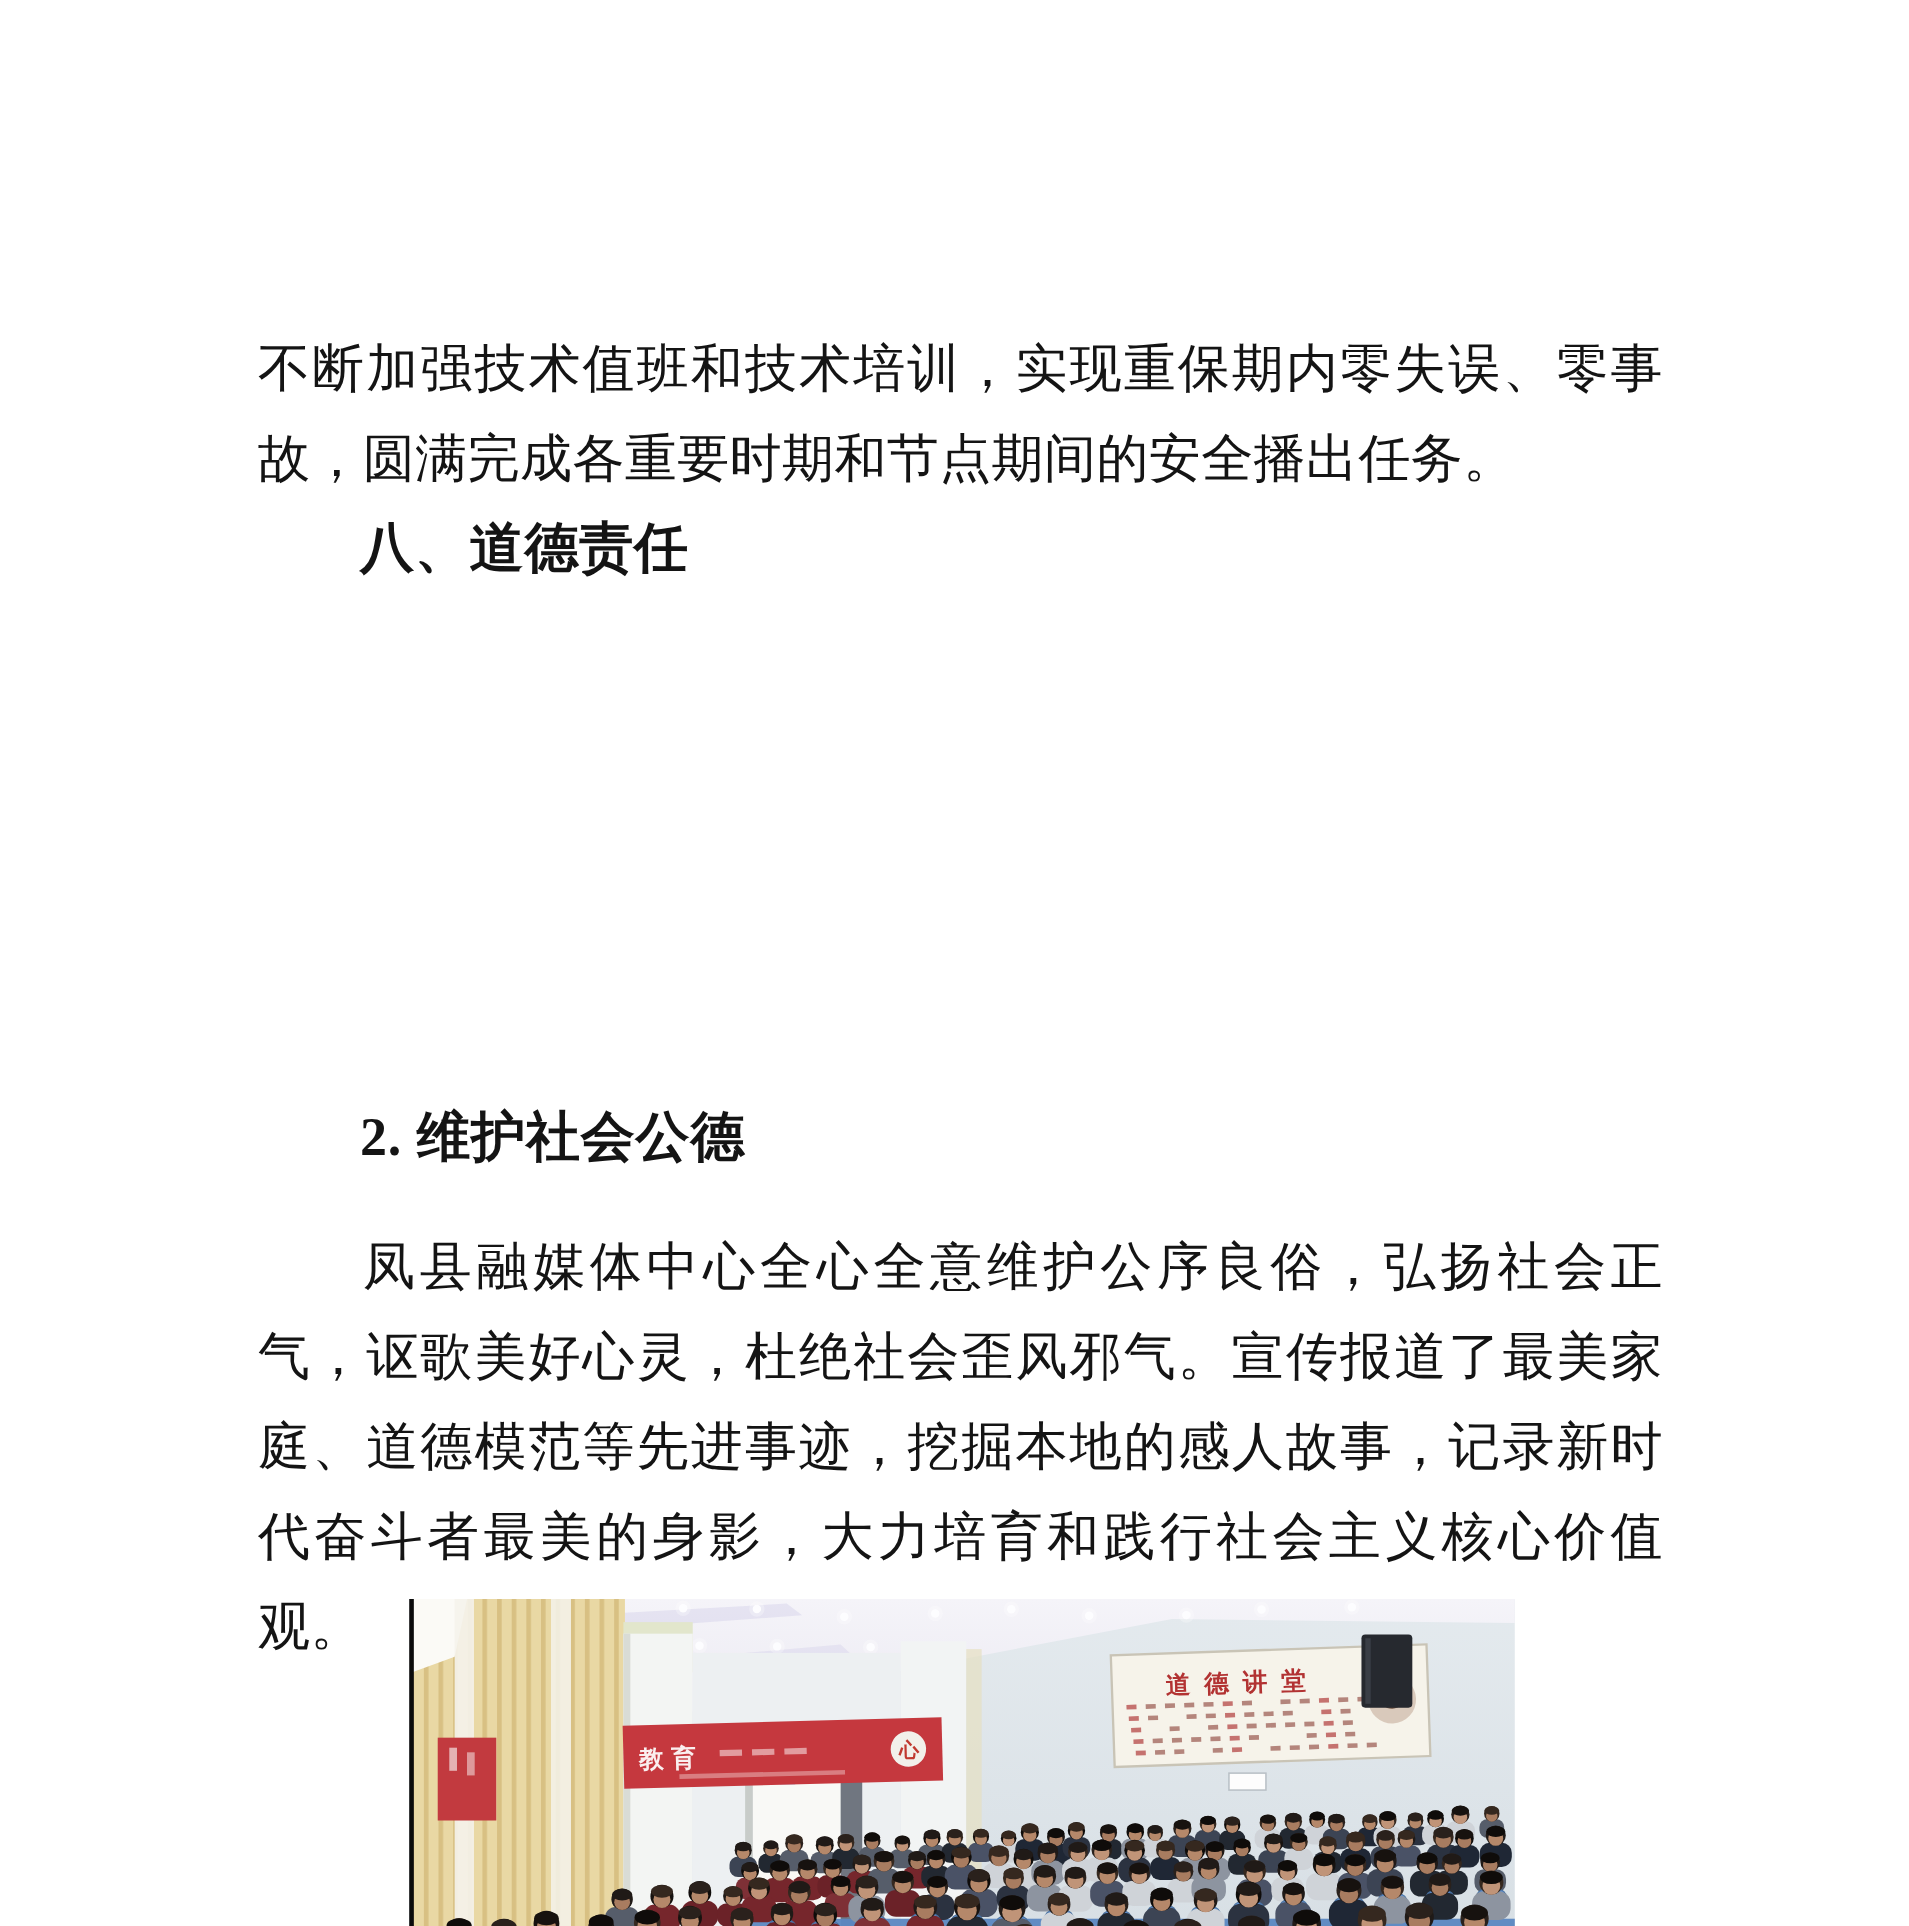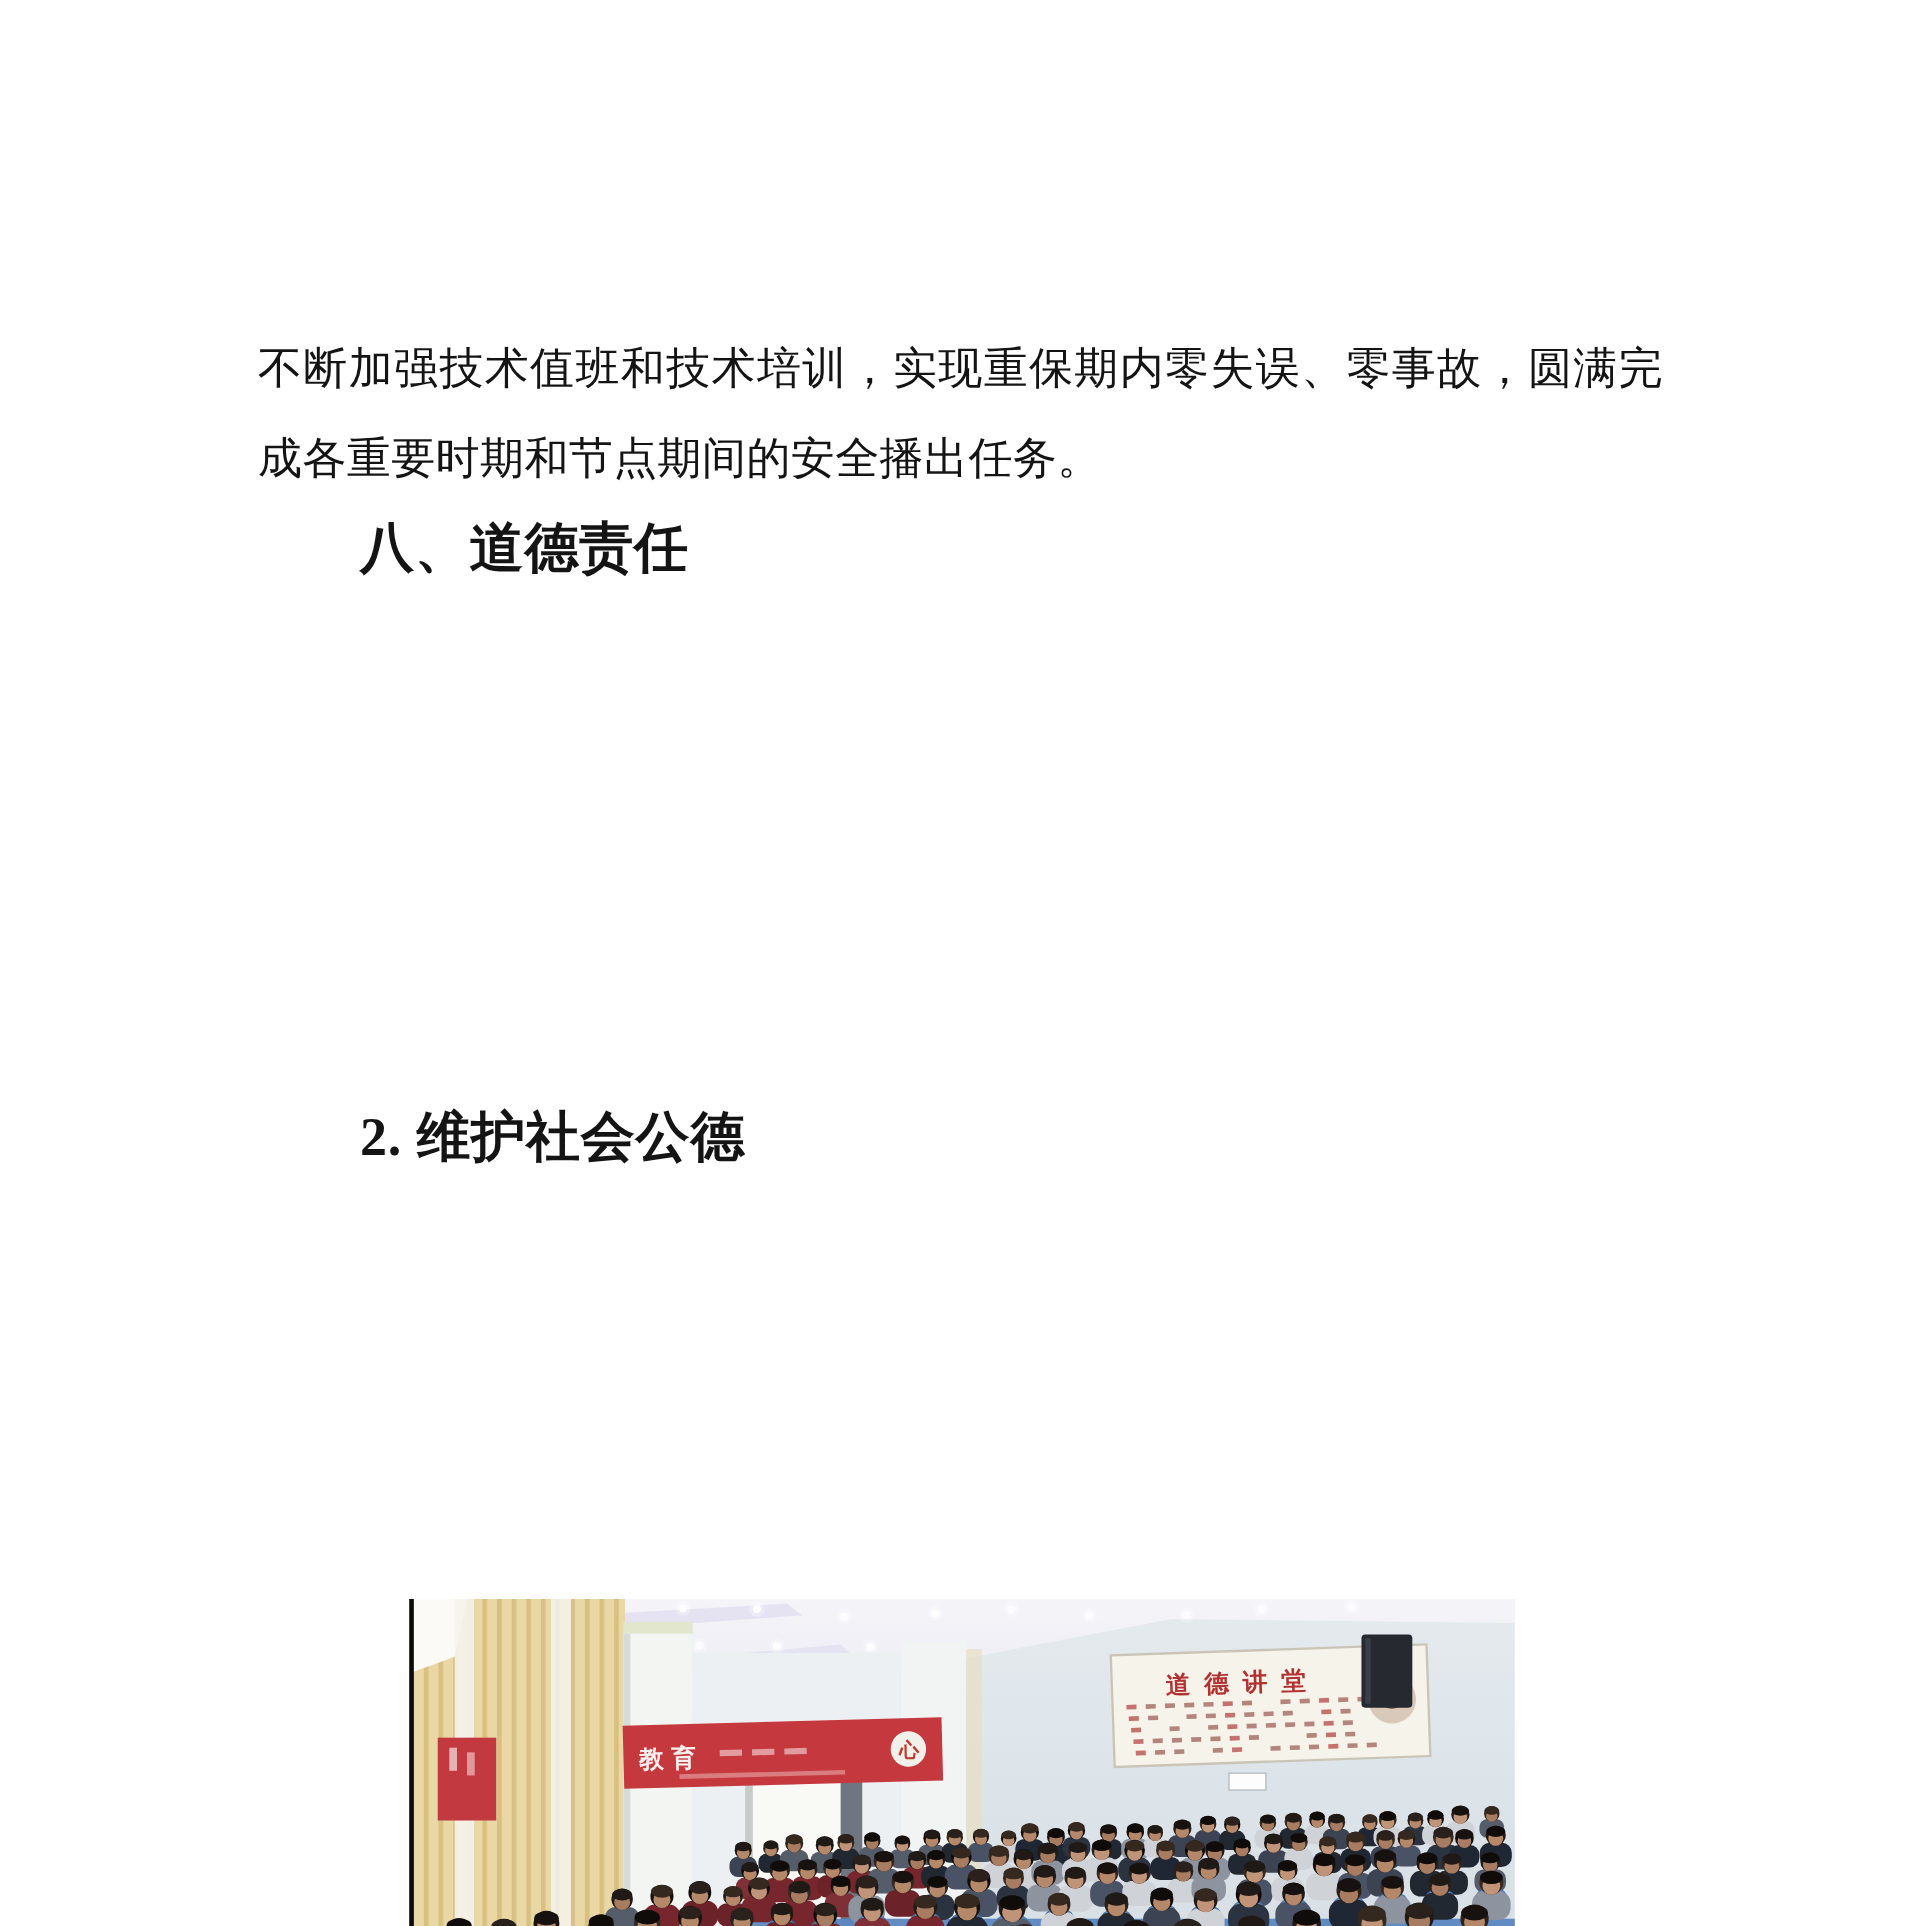--- a/index.html
+++ b/index.html
@@ -1,20 +1,20 @@
 <!DOCTYPE html>
 <html style="font-size:6.2px"><head>
 <meta charset="utf-8">
 <style>
   * { margin:0; padding:0; box-sizing:border-box; }
   html,body { width:1909px; height:2702px; }
   body { background:#ffffff; font-family:"Liberation Serif","DejavU Serif",serif; color:#141414; }
   .page { position:absolute; left:0; top:0; width:1909px; height:2702px; background:#ffffff; overflow:hidden; }
 
-  .tblock { position:absolute; left:258px; width:1405px; font-size:44px; line-height:90px;
+  .tblock { position:absolute; left:258px; width:1405px; font-size:52px; line-height:90px;
             text-align:justify; word-break:break-all; letter-spacing:0.4px; }
   .indent { text-indent:105px; }
   .hd { position:absolute; left:360px; font-size:54px; line-height:90px; font-weight:700; letter-spacing:0.8px; }
 
   figure.photo { position:absolute; left:409px; top:1599px; width:1106px; height:594px; }
   figure.photo svg { display:block; width:100%; height:100%; }
 
   .badge-text   { font:700 88px "Liberation Sans","DejaVu Sans",sans-serif; fill:#e8e34c; letter-spacing:3px; }
   .ticker-top   { font:700 62px "Liberation Sans","DejaVu Sans",sans-serif; fill:#ffffff; letter-spacing:4px; }
   .ticker-bot   { font:700 82px "Liberation Sans","DejaVu Sans",sans-serif; fill:#ffffff; letter-spacing:6px; }
@@ -28,20 +28,21 @@
 <div class="page">
 
   <p class="tblock" style="top:324px">不断加强技术值班和技术培训，实现重保期内零失误、零事故，圆满完成各重要时期和节点期间的安全播出任务。</p>
 
   <h2 class="hd" style="top:503px">八、道德责任</h2>
 
 
 
   <h3 class="hd" style="top:1092px">2. 维护社会公德</h3>
 
+  <p class="tblock indent" style="top:1222px">凤县融媒体中心全心全意维护公序良俗，弘扬社会正气，讴歌美好心灵，杜绝社会歪风邪气。宣传报道了最美家庭、道德模范等先进事迹，挖掘本地的感人故事，记录新时代奋斗者最美的身影，大力培育和践行社会主义核心价值观。</p>
 
   <figure class="photo">
     <svg id="photo-svg" viewBox="0 0 2870 1542">
       <defs>
         <linearGradient id="gWall" x1="0" y1="0" x2="0" y2="1">
           <stop offset="0" stop-color="#e4eaee"></stop>
             <stop offset="1" stop-color="#d5dde3"></stop>
         </linearGradient>
         <linearGradient id="gCeil" x1="0" y1="0" x2="0" y2="1">
           <stop offset="0" stop-color="#f5f4f9"></stop>

